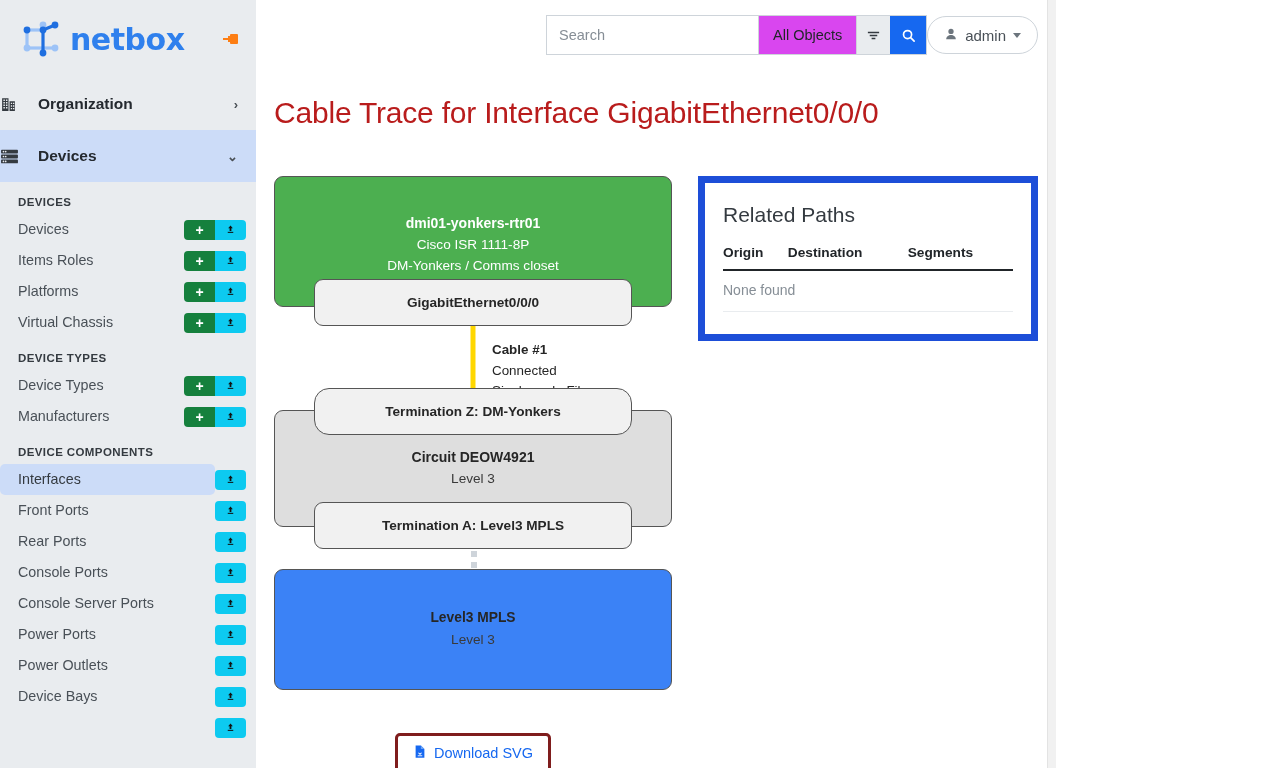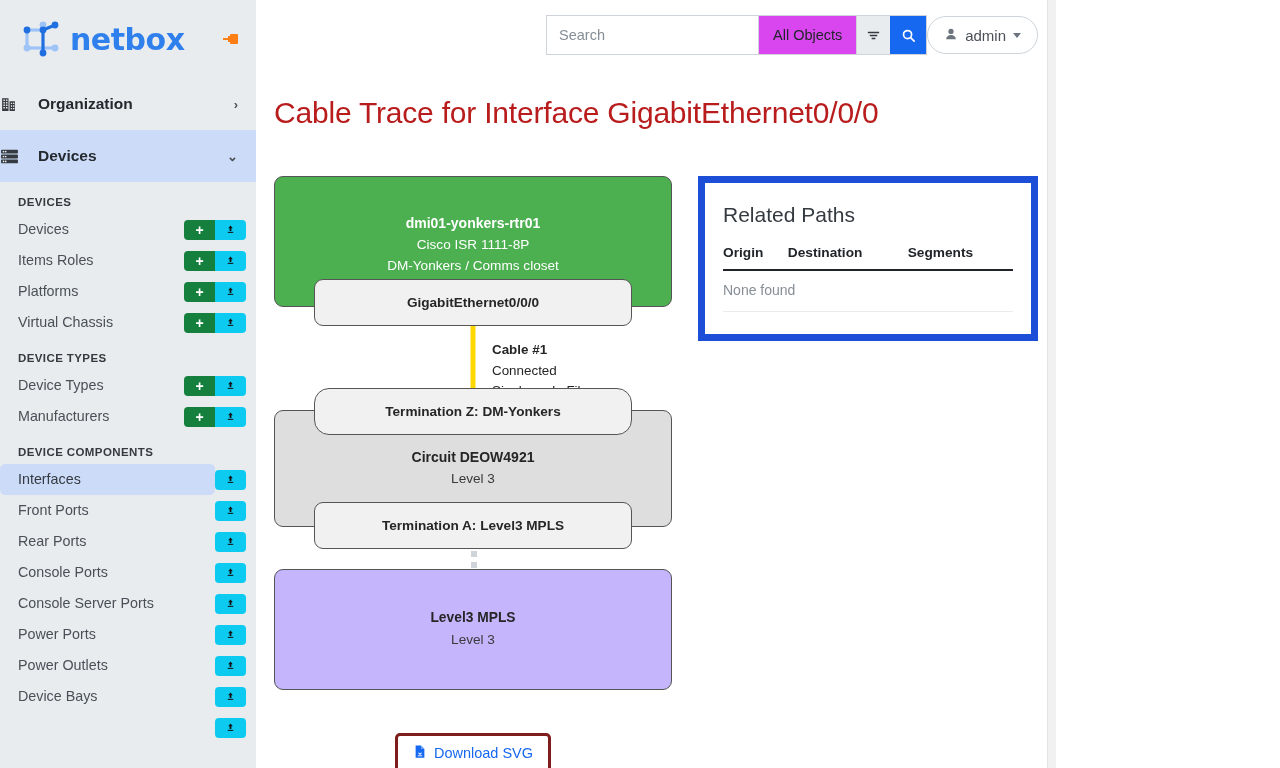--- a/index.html
+++ b/index.html
@@ -161,21 +161,21 @@
   .node-circuit .c2 { font-size: 13.6px; font-weight: 400; color:#3a3a3a; line-height:1.6;}
   .term-z { position: absolute; top: -22px; left: 40px; z-index: 3; margin:0; width:318px;border-radius:15px; }
   .term-a { position: absolute; bottom: -22px; left: 40px; z-index: 3; margin:0; width:318px; }
 
   .dots { height: 42px; position: relative; }
   .dots span {
     position: absolute; left: 197px; width: 6px; height: 6px; background: #ced4da;
   }
 
   .node-provider {
-    background: #c4b5fd; width: 398px; padding: 38px 17px; margin-top: 0;
+    background: #3b82f6; width: 398px; padding: 38px 17px; margin-top: 0;
   }
   .node-provider .p1 { font-size: 13.8px; font-weight: 700; color:#262626; line-height:1.5; }
   .node-provider .p2 { font-size: 13.6px; font-weight: 400; color:#3a3a3a; line-height:1.6; }
 
   .dl-wrap { display: flex; justify-content: center; margin-top: 27px; }
   .dl-btn {
     display: inline-flex; align-items: center; gap: 7px;
     border: 3px solid #7f1d1d; color: #1668f0; background: #fff;
     border-radius: 5px; padding: 8px 15px; font-size: 14.5px; cursor: pointer;
     font-family: "Liberation Sans", sans-serif;

